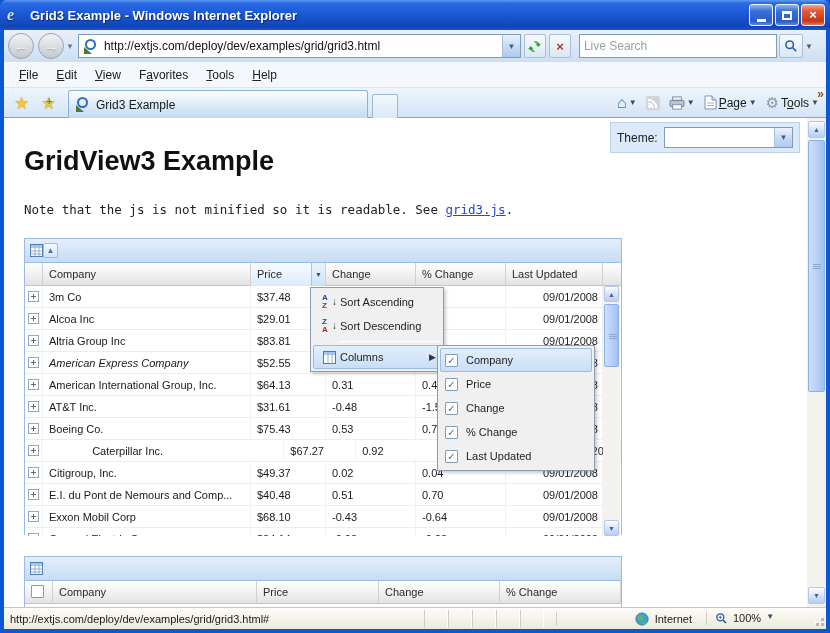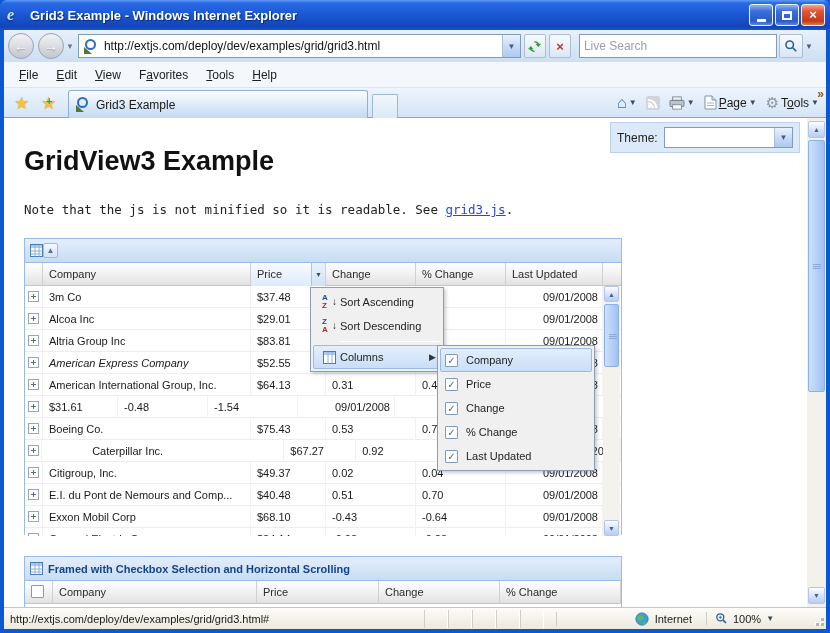--- a/index.html
+++ b/index.html
@@ -123,21 +123,21 @@
   .ico-sort .b{top:8px;color:#9e2d22;}
   .ico-sort .ar{position:absolute;right:0;top:2px;font-size:10px;color:#222;font-weight:bold;}
   .chk{width:13px;height:13px;border:1px solid #7f9db9;border-radius:1px;background:#fff;
     display:flex;align-items:center;justify-content:center;font:bold 10px "DejaVu Sans",sans-serif;color:#4a6b8a;margin-right:8px;}
   
   .statusbar{position:absolute;left:0;top:577px;width:822px;height:22px;
     background:linear-gradient(180deg,#fdfcf8,#ece9dc);border-top:1px solid #c9c6b6;display:flex;align-items:center;font:11px "Liberation Sans",sans-serif;color:#1a1a1a;}
   .st-url{padding-left:6px;flex:0 0 420px;white-space:nowrap;overflow:hidden;}
   .st-div{width:24px;height:18px;border-left:1px solid #cfcdc0;border-right:1px solid #fff;}
   .st-zone{display:flex;align-items:center;gap:6px;padding:0 14px;border-left:1px solid #cfcdc0;margin-left:12px;flex:0 0 150px;justify-content:flex-end;}
-  .st-zoom{display:flex;align-items:center;gap:5px;padding:0 8px;border-left:1px solid #cfcdc0;flex:1;}
+  .st-zoom{display:flex;align-items:flex-start;gap:5px;padding:0 8px;border-left:1px solid #cfcdc0;flex:1;}
   .grip{position:absolute;right:1px;bottom:2px;width:14px;height:14px;}
   .grip i{position:absolute;width:3px;height:3px;background:#bab7a8;box-shadow:-1px -1px 0 #fff;}
   .g1{right:1px;bottom:1px}.g2{right:1px;bottom:6px}.g3{right:6px;bottom:1px}
   .icon-svg{display:block;}
 </style>
 </head>
 <body>
 
 <div class="win">
 
@@ -330,20 +330,21 @@
               <span class="gcell" style="width: 208px;">American International Group, Inc.</span>
               <span class="gcell" style="width: 75px;">$64.13</span>
               <span class="gcell" style="width: 90px;">0.31</span>
               <span class="gcell" style="width: 90px;">0.49</span>
               <span class="gcell right" style="width: 97px;">09/01/2008</span>
             </div>
             <div class="grow">
               <span class="gexpcell">
                 <span class="gexp"></span>
               </span>
+              <span class="gcell" style="width: 208px;">AT&amp;T Inc.</span>
               <span class="gcell" style="width: 75px;">$31.61</span>
               <span class="gcell" style="width: 90px;">-0.48</span>
               <span class="gcell" style="width: 90px;">-1.54</span>
               <span class="gcell right" style="width: 97px;">09/01/2008</span>
             </div>
             <div class="grow">
               <span class="gexpcell">
                 <span class="gexp"></span>
               </span>
               <span class="gcell" style="width: 208px;">Boeing Co.</span>
@@ -475,21 +476,20 @@
       <div class="xpanel" style="left:20px;top:438px;width:598px;height:70px;">
         <div class="xhead">
           <svg class="icon-svg" width="13" height="13" viewBox="0 0 13 13">
               <rect x="0.5" y="0.5" width="12" height="12" fill="#fff" stroke="#4a7ab5"></rect>
               <rect x="1" y="1" width="11" height="3" fill="#aecbed"></rect>
               <line x1="0.5" y1="7" x2="12.5" y2="7" stroke="#8fb0d8"></line>
               <line x1="0.5" y1="10" x2="12.5" y2="10" stroke="#8fb0d8"></line>
               <line x1="5" y1="1" x2="5" y2="12.5" stroke="#8fb0d8"></line>
               <line x1="9" y1="1" x2="9" y2="12.5" stroke="#8fb0d8"></line>
             </svg>
-          <span class="xhead-title">Framed with Checkbox Selection and Horizontal Scrolling</span>
         </div>
         <div class="ghrow" id="g2-cols">
             <span class="ghcell" style="width: 28px; padding: 4px 0px 0px 6px;">
               <span class="chk" style="margin: 0px;"></span>
             </span>
             <span class="ghcell" style="width: 204px;">Company</span>
             <span class="ghcell" style="width: 122px;">Price</span>
             <span class="ghcell" style="width: 121px;">Change</span>
             <span class="ghcell" style="width: 121px;">% Change</span>
           </div>

